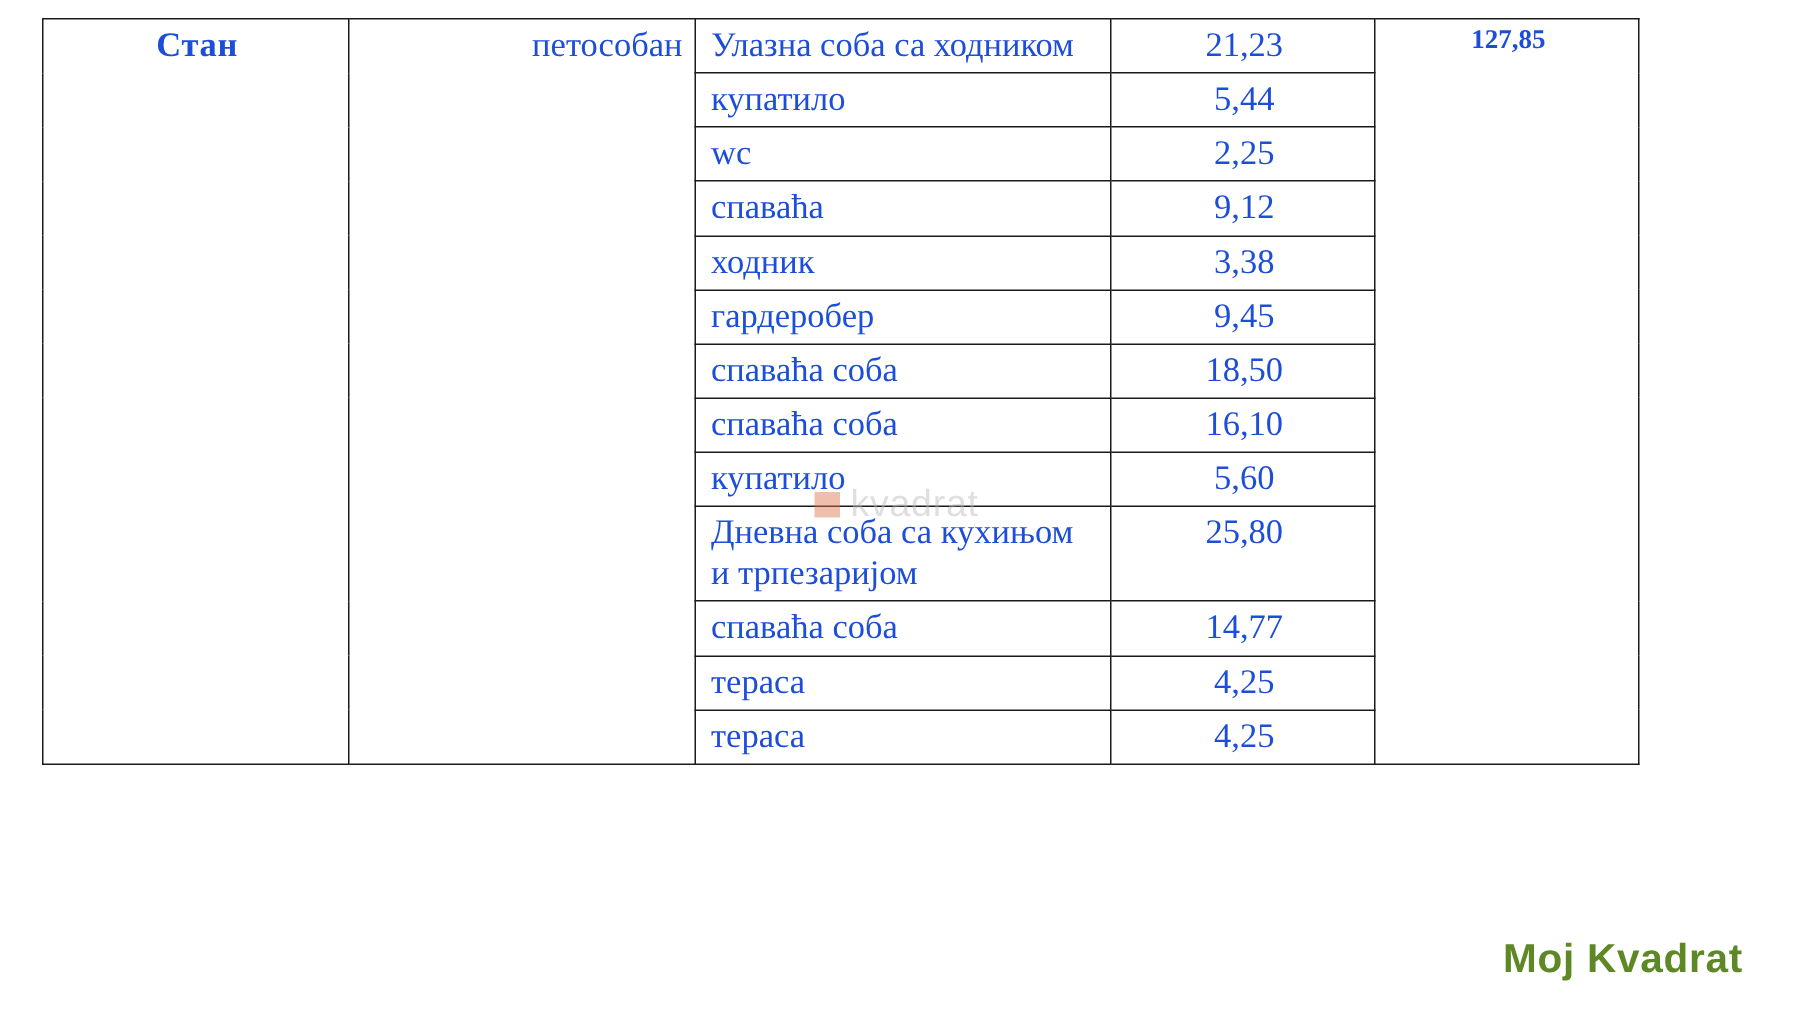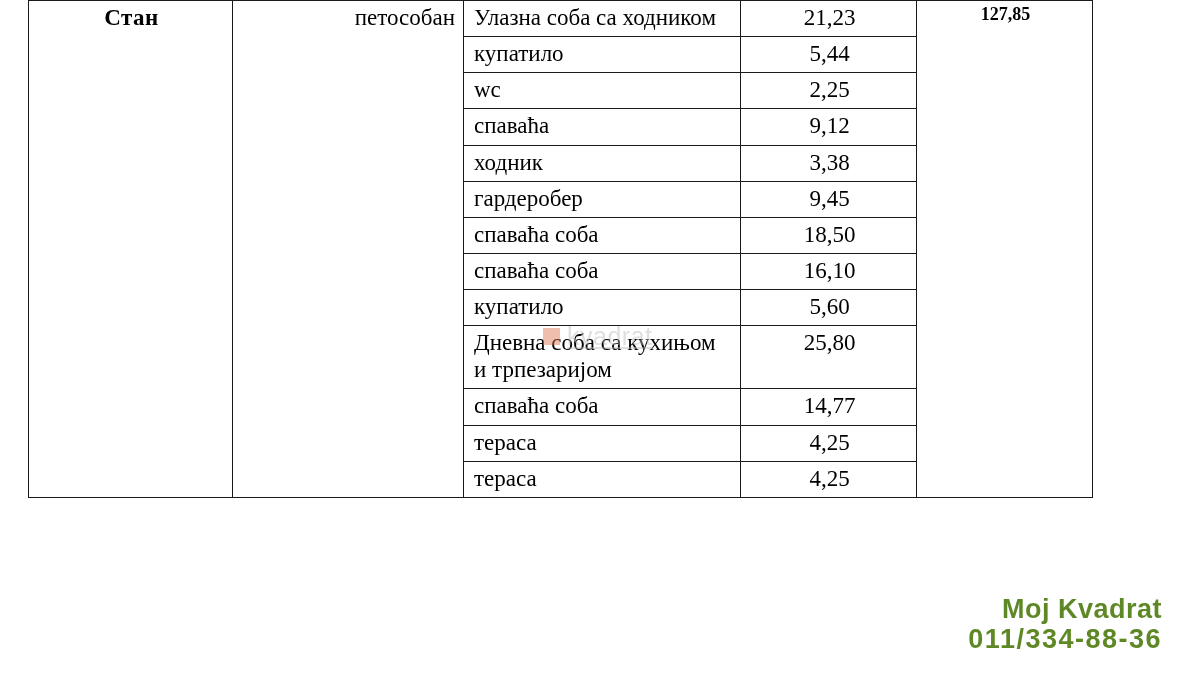--- a/index.html
+++ b/index.html
@@ -21,25 +21,25 @@
     top: 0;
     width: 1200px;
     height: 676px;
     background: #ffffff;
   }
 
   
   table.apt-table {
     position: absolute;
     left: 28px;
-    top: 0px;
+    top: 12px;
     border-collapse: collapse;
     table-layout: fixed;
     font-size: 23px;
-    color: #000000;
+    color: #1d4ed8;
     padding-left: 43px;
   }
 
   table.apt-table td {
     border: 1.5px solid #1a1a1a;
     padding: 3px 8px 5px 10px;
     vertical-align: top;
     line-height: 1.18;
     background: transparent;
   }
@@ -88,21 +88,20 @@
   .watermark .wm-box {
     width: 17px;
     height: 17px;
     background: #e0714a;
   }
   .watermark .wm-text {
     font-family: "Liberation Sans", sans-serif;
     font-size: 25px;
     color: #b9b9b9;
     letter-spacing: .5px;
-    text-decoration: underline;
   }
 
   
   .brand {
     position: absolute;
     right: 38px;
     bottom: 22px;
     text-align: right;
     font-family: "Liberation Sans", sans-serif;
     color: #4d7c0f;
@@ -186,16 +185,15 @@
     </tbody>
   </table>
 
   <div class="watermark">
     <span class="wm-box"></span>
     <span class="wm-text">kvadrat</span>
   </div>
 
   <div class="brand">
     <div class="brand-name">Moj Kvadrat</div>
-    <div class="brand-phone">011/334-88-36</div>
   </div>
 
 </div>
 
 </body></html>

